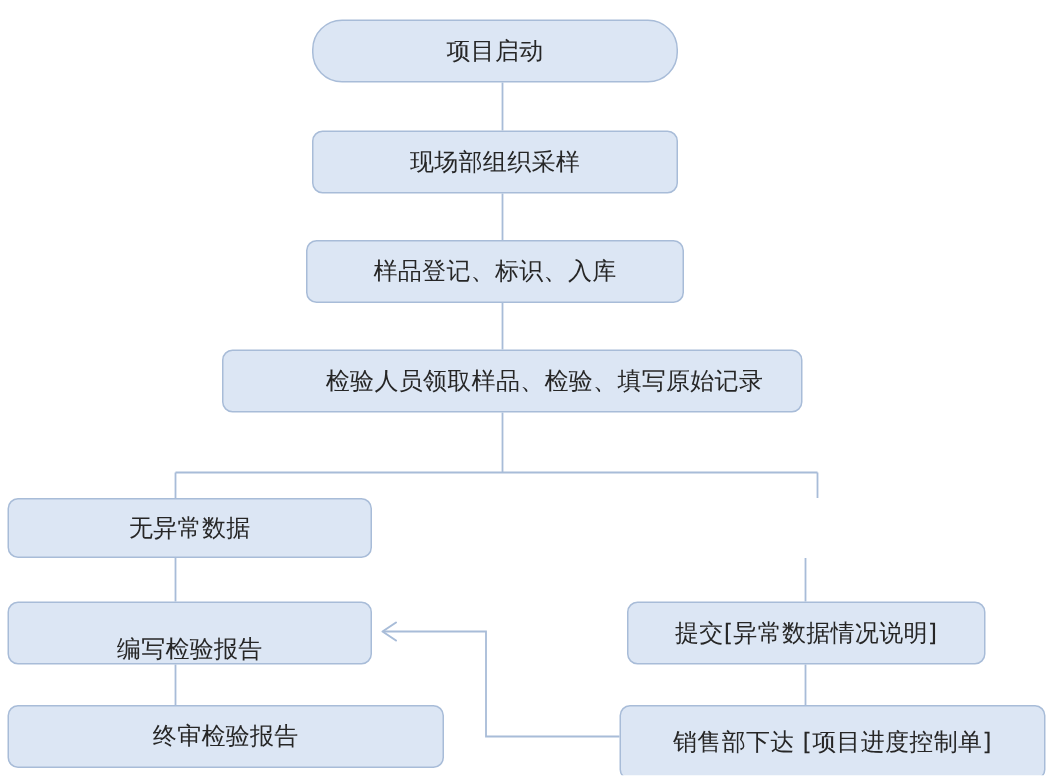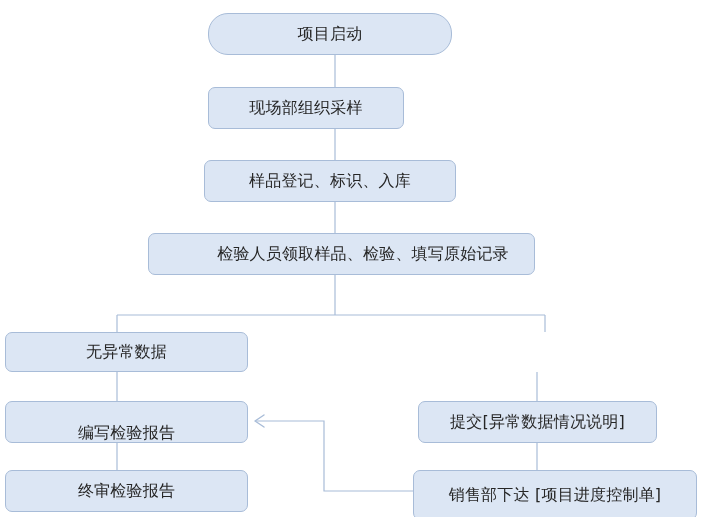--- a/index.html
+++ b/index.html
@@ -77,21 +77,21 @@
     <path d="M 537 443 L 537 470" fill="none" stroke="#a8bcd8" stroke-width="1.2"></path>
 
     <path d="M 413 491 L 324 491 L 324 421 L 256 421" fill="none" stroke="#a8bcd8" stroke-width="1.2"></path>
     <path d="M 264 415 L 255 421 L 264 427" fill="none" stroke="#a8bcd8" stroke-width="1.4" stroke-linecap="round" stroke-linejoin="round"></path>
   </svg>
 
   <div class="node" style="left:208px; top:13px; width:244px; height:42px;border-radius:20px;">
     <span class="node-label">项目启动</span>
   </div>
 
-  <div class="node" style="left:208px; top:87px; width:196px; height:42px;">
+  <div class="node" style="left:208px; top:87px; width:244px; height:42px;">
     <span class="node-label">现场部组织采样</span>
   </div>
 
   <div class="node" style="left:204px; top:160px; width:252px; height:42px;">
     <span class="node-label">样品登记、标识、入库</span>
   </div>
 
   <div class="node" style="left:148px; top:233px; width:387px; height:42px;padding-left:43px;">
     <span class="node-label">检验人员领取样品、检验、填写原始记录</span>
   </div>
@@ -102,21 +102,21 @@
 
 
   <div class="node" style="left:5px; top:401px; width:243px; height:42px;align-items:flex-end;">
     <span class="node-label">编写检验报告</span>
   </div>
 
   <div class="node" style="left:418px; top:401px; width:239px; height:42px;">
     <span class="node-label">提交[异常数据情况说明]</span>
   </div>
 
-  <div class="node" style="left:5px; top:470px; width:243px; height:42px;">
+  <div class="node" style="left:5px; top:470px; width:291px; height:42px;">
     <span class="node-label">终审检验报告</span>
   </div>
 
   <div class="node" style="left:413px; top:470px; width:284px; height:50px;">
     <span class="node-label">销售部下达 [项目进度控制单]</span>
   </div>
 
 </div>
 
 </body></html>

